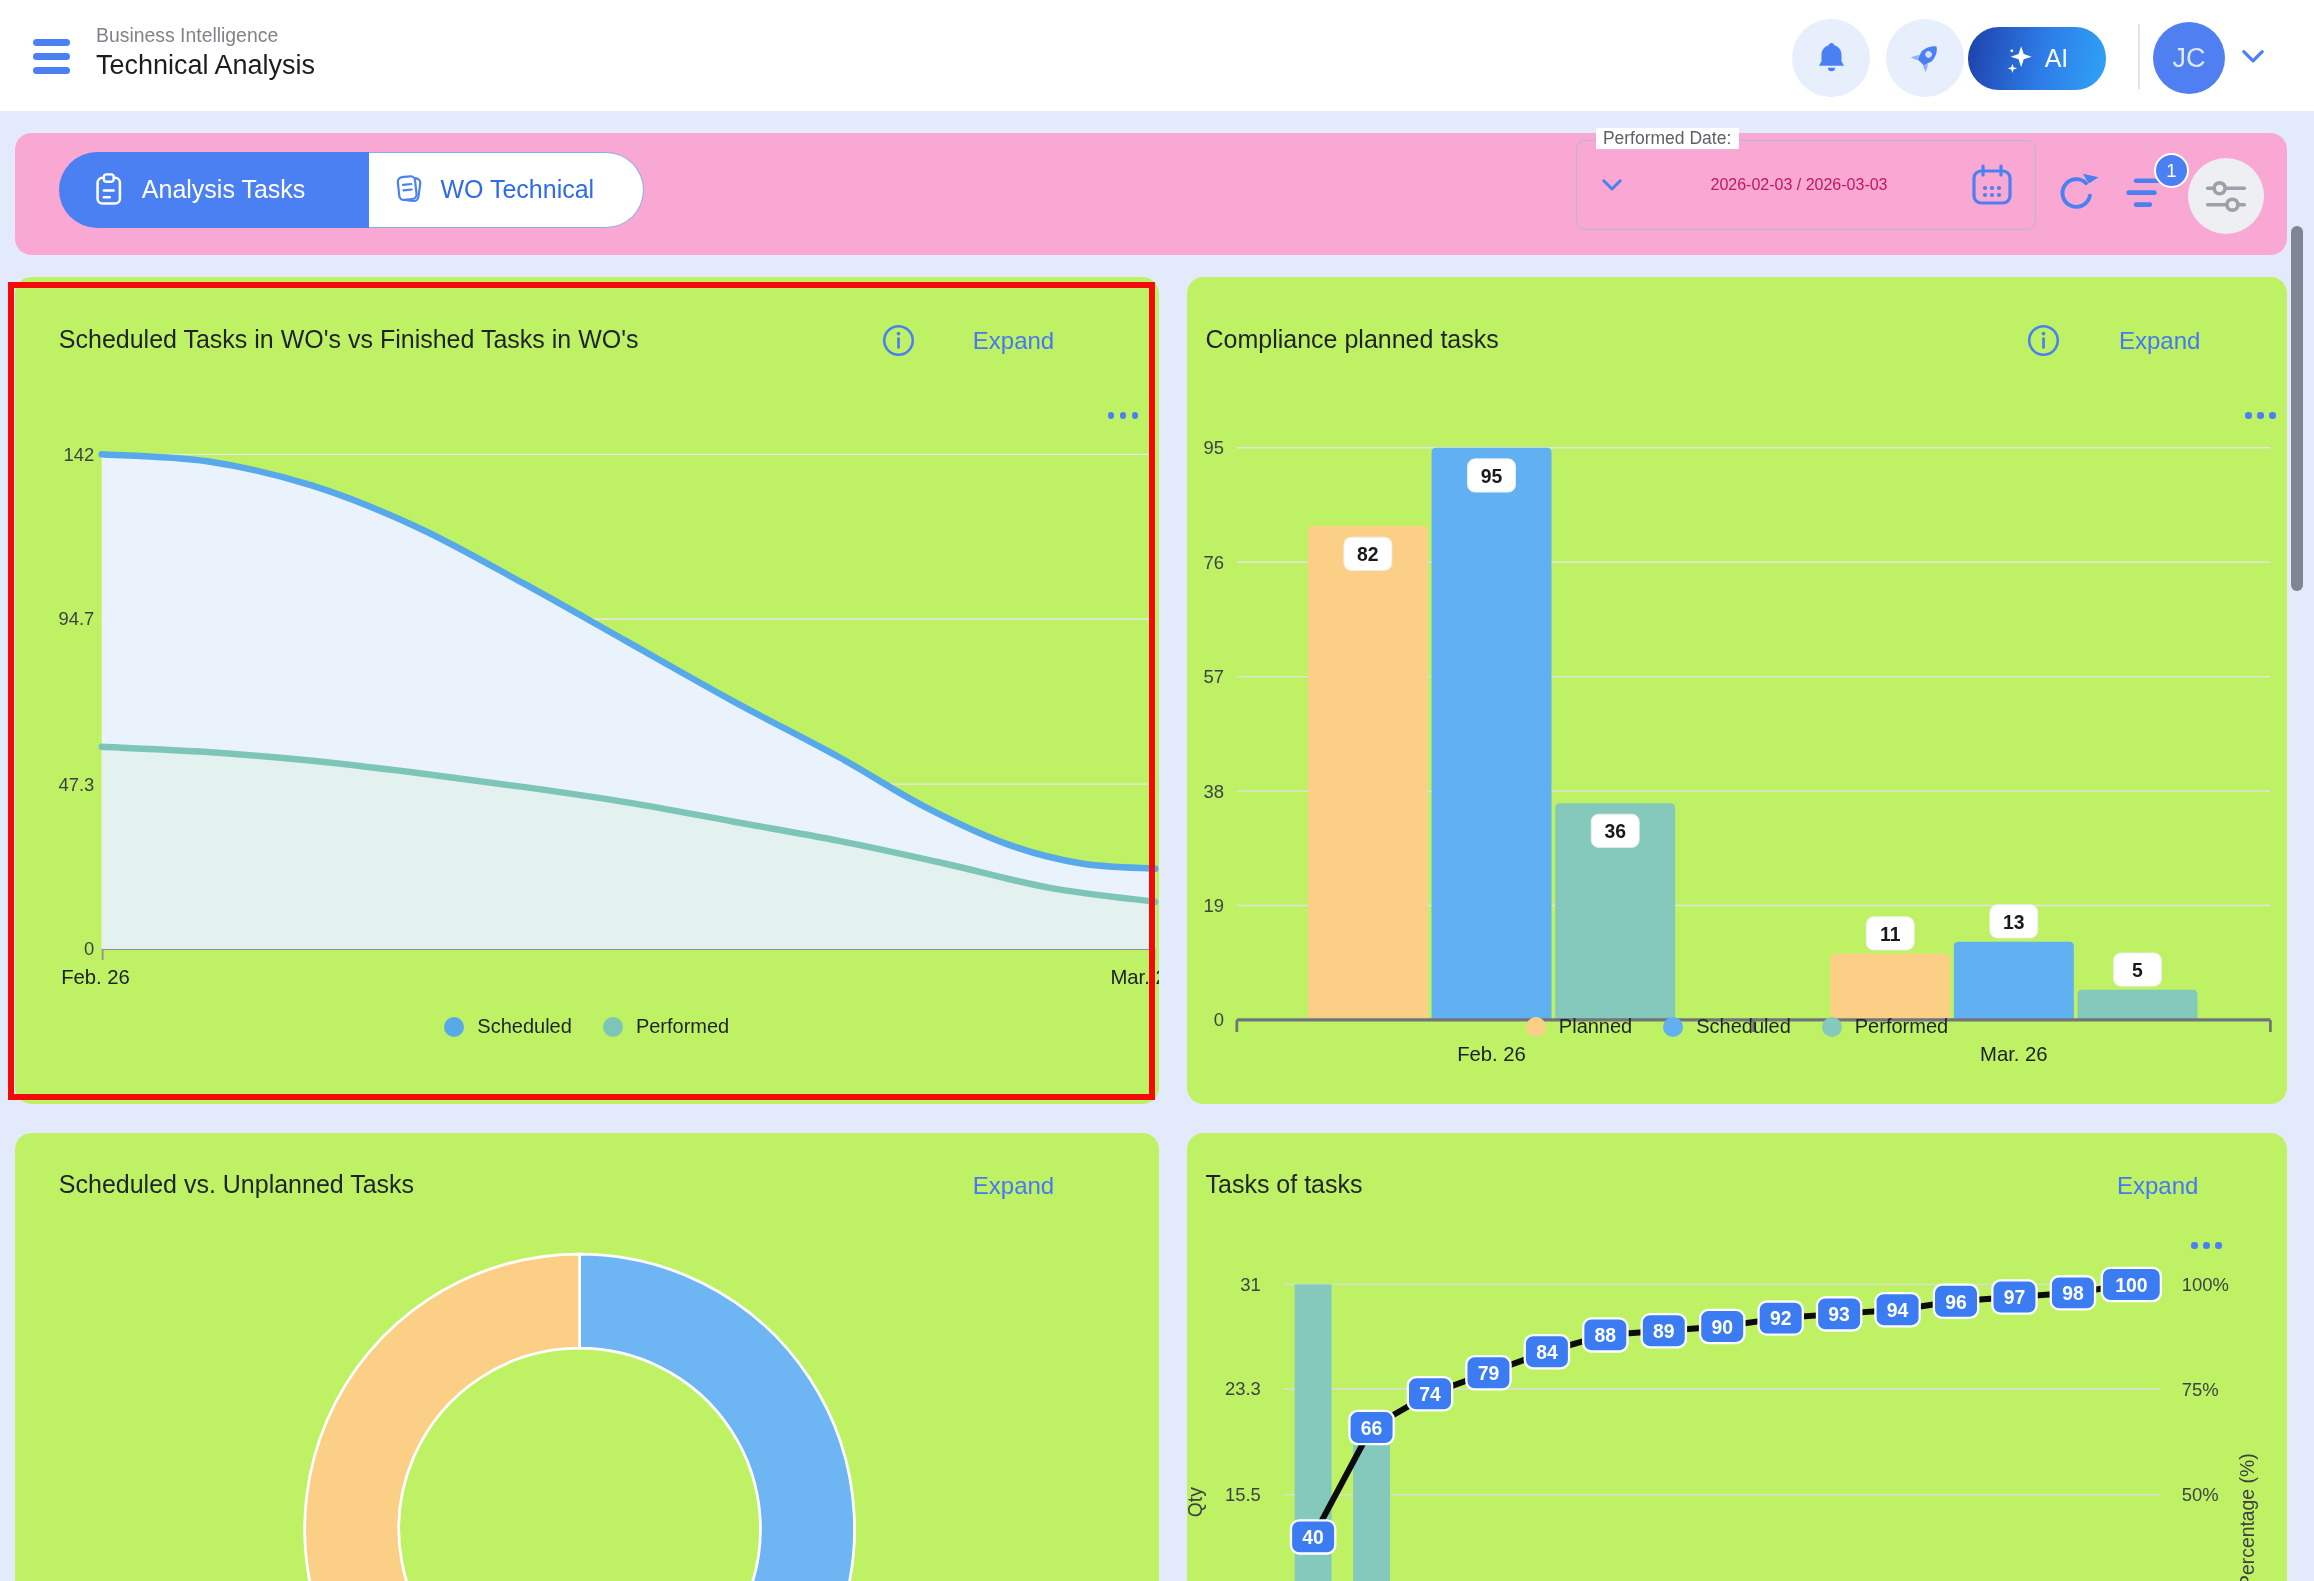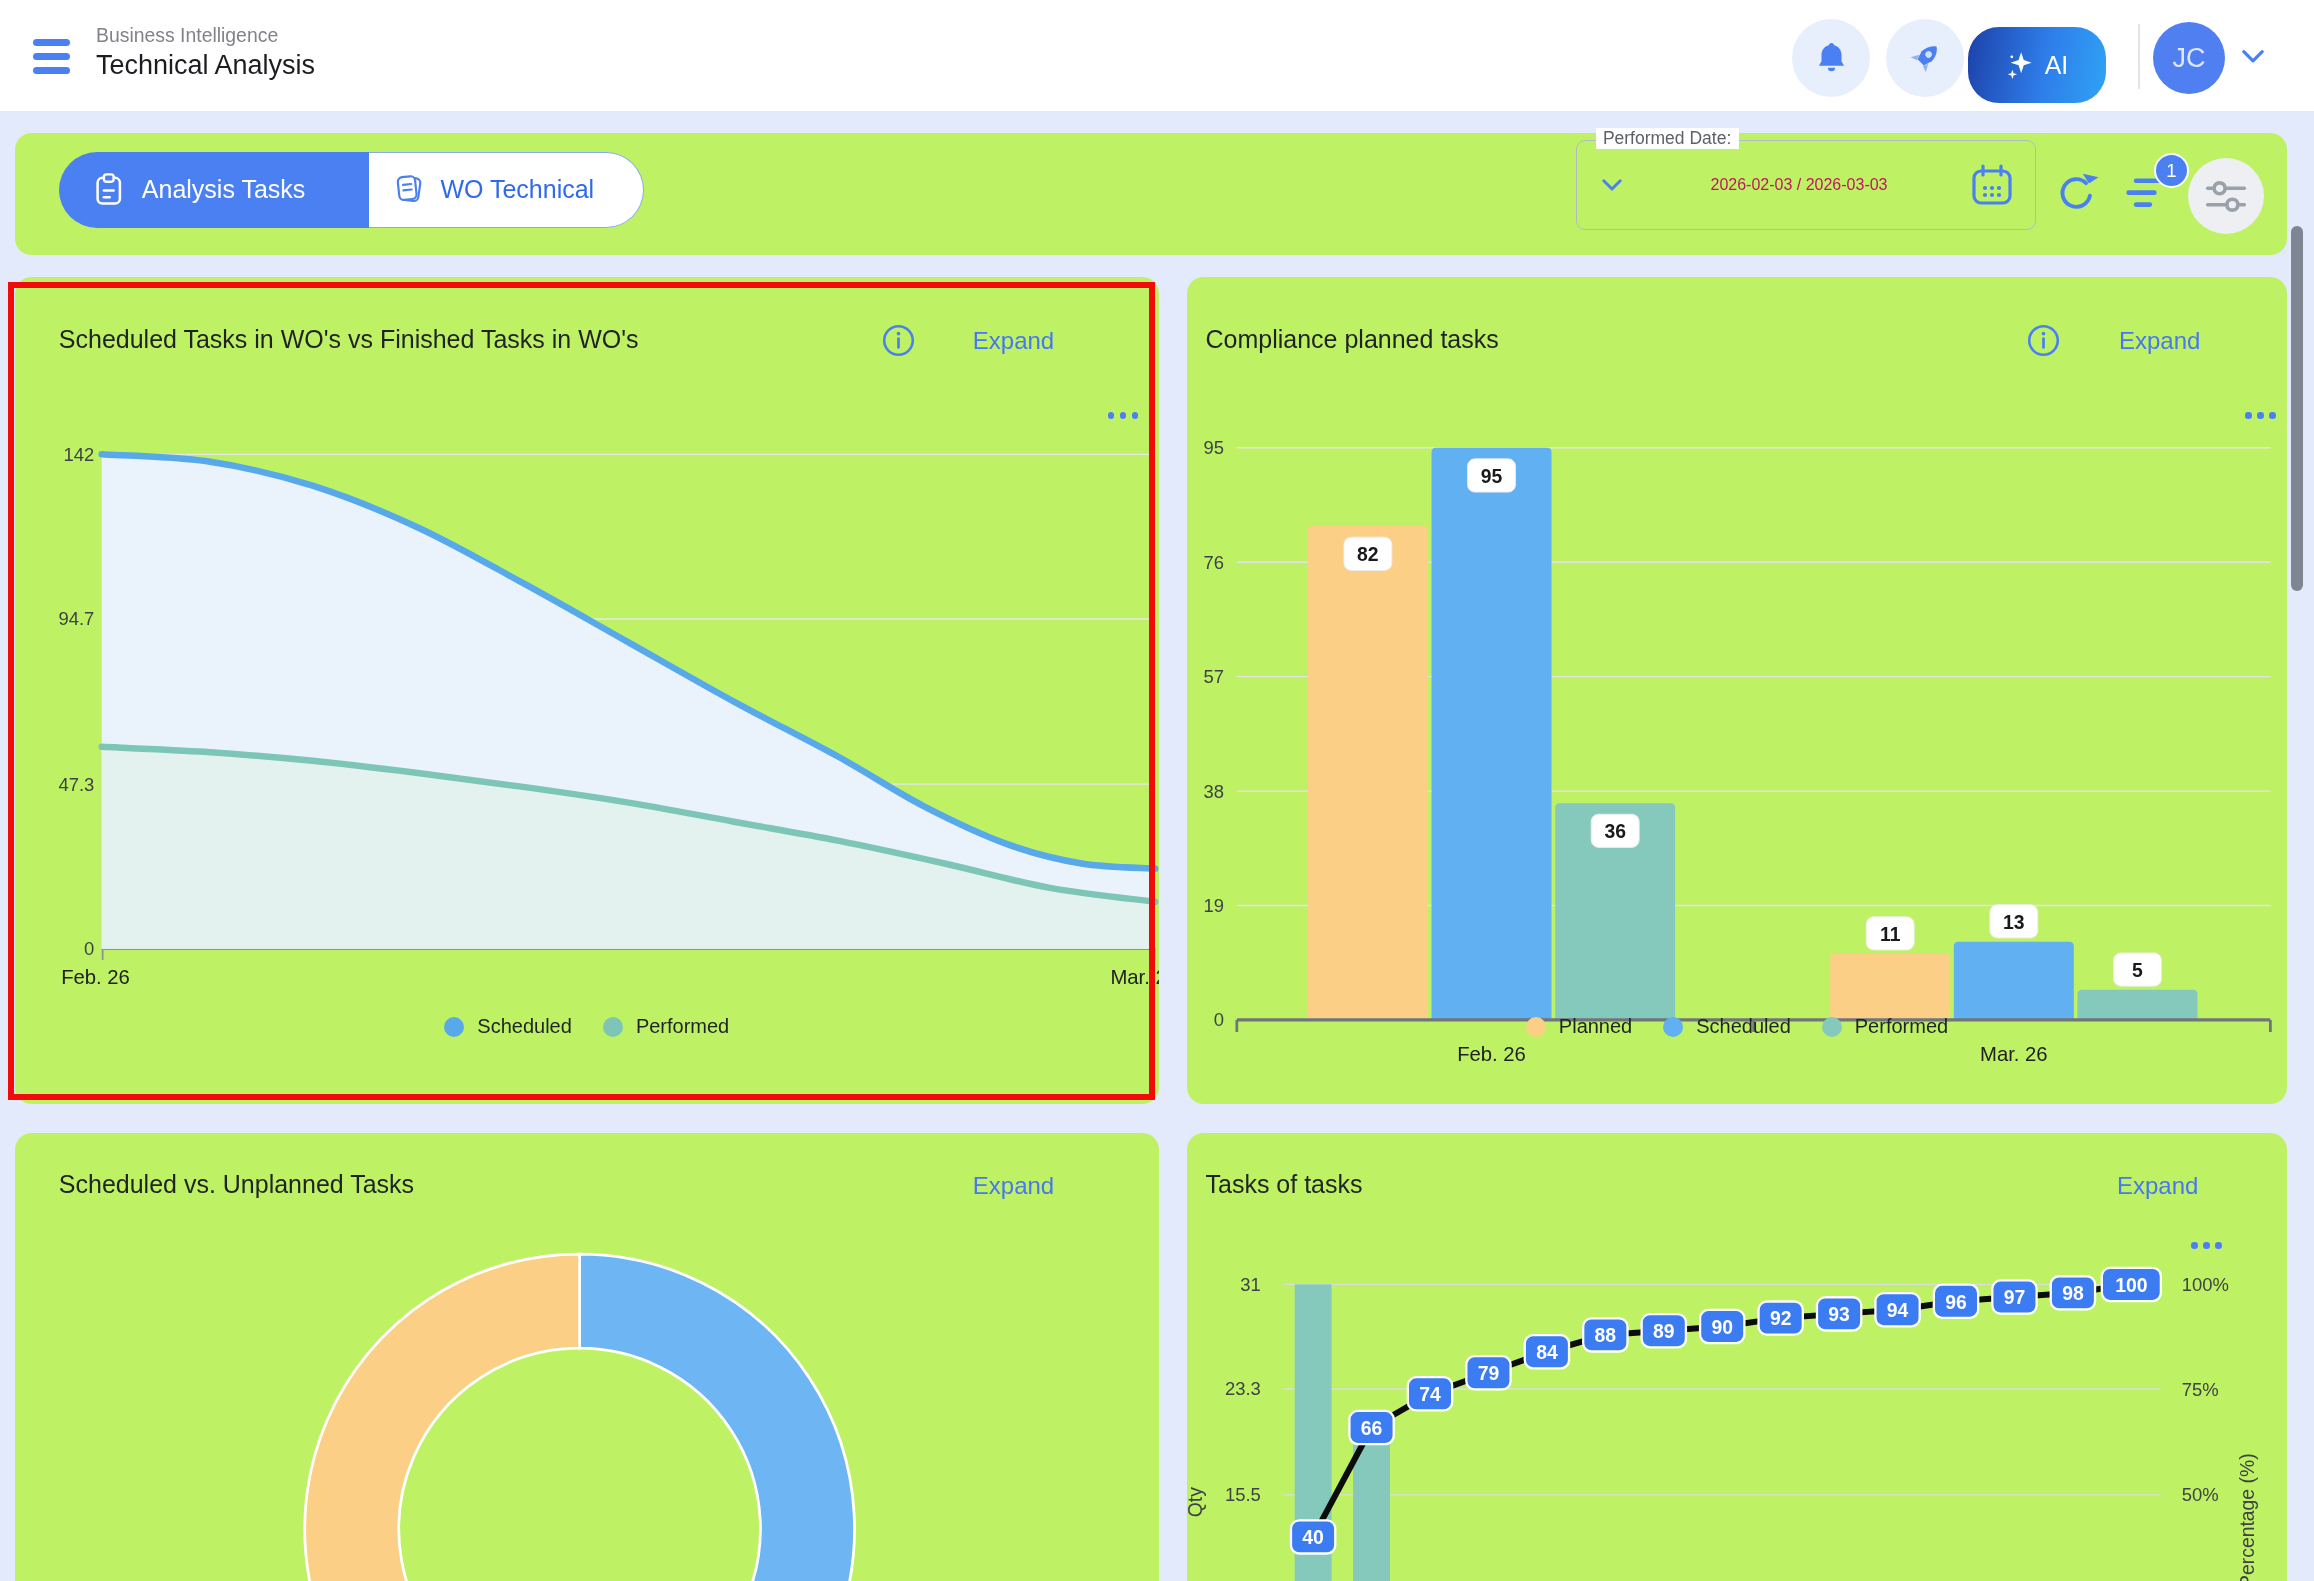--- a/index.html
+++ b/index.html
@@ -8,29 +8,29 @@
   .abs{position:absolute;}
   svg{font-family:"Liberation Sans",sans-serif;}
   
   .header{position:absolute;left:0;top:0;width:2315px;height:111px;background:#ffffff;}
   .hamburger{position:absolute;left:33px;top:39px;width:37px;height:37px;cursor:pointer;}
   .hamburger i{position:absolute;left:0;width:37px;height:6.5px;border-radius:3.7px;background:#4b80f3;display:block;}
   .app-title{position:absolute;left:96px;top:24px;font-size:19.4px;color:#818389;}
   .page-title{position:absolute;left:96px;top:50px;font-size:27px;color:#1b1d20;font-weight:500;}
   .icon-circle{position:absolute;width:78px;height:78px;border-radius:50%;background:#e7eefc;
                display:flex;align-items:center;justify-content:center;cursor:pointer;}
-  .ai-pill{position:absolute;left:1968px;top:27px;width:138px;height:76px;border-radius:31px;
+  .ai-pill{position:absolute;left:1968px;top:27px;width:138px;height:63px;border-radius:31px;
            background:linear-gradient(100deg,#1d41a9 0%,#2e7de9 55%,#2fa3f5 100%);
            display:flex;align-items:center;justify-content:center;gap:11px;color:#fff;
            font-size:25px;cursor:pointer;}
   .hdr-divider{position:absolute;left:2138px;top:24px;width:1.8px;height:65px;background:#e4e4e6;}
   .avatar{position:absolute;left:2153px;top:22px;width:72px;height:72px;border-radius:50%;background:#4f7ff0;
           color:#dfe8fb;font-size:27px;display:flex;align-items:center;justify-content:center;cursor:pointer;}
   
-  .filter-bar{position:absolute;left:14.8px;top:133px;width:2272px;height:122px;background:#bef264;border-radius:16.6px;}
+  .filter-bar{position:absolute;left:14.8px;top:133px;width:2272px;height:122px;background:#f9a8d4;border-radius:16.6px;}
   .tab{position:absolute;top:151px;height:76px;display:flex;align-items:center;cursor:pointer;box-sizing:border-box;}
   .tab-active{left:59px;width:310px;background:#4b80f3;border-radius:38px 0 0 38px;color:#fff;
               padding-left:35px;gap:18.5px;}
   .tab-inactive{left:369px;width:275px;background:#fff;border:1.8px solid #87a9f4;border-left:none;
                 border-radius:0 38px 38px 0;color:#2e6ae9;padding-left:24px;gap:16.6px;}
   .tab-label{font-size:25px;}
   .fieldset{position:absolute;left:1576px;top:140px;width:460px;height:90px;border:1.8px solid #b3bac6;
             border-radius:9.2px;box-sizing:border-box;}
   .fieldset-legend{position:absolute;left:18.5px;top:-13px;background:#fff;padding:0 7.4px;font-size:17.5px;color:#5d6066;}
   .date-value{position:absolute;left:74px;right:88px;top:0;height:87px;display:flex;align-items:center;

